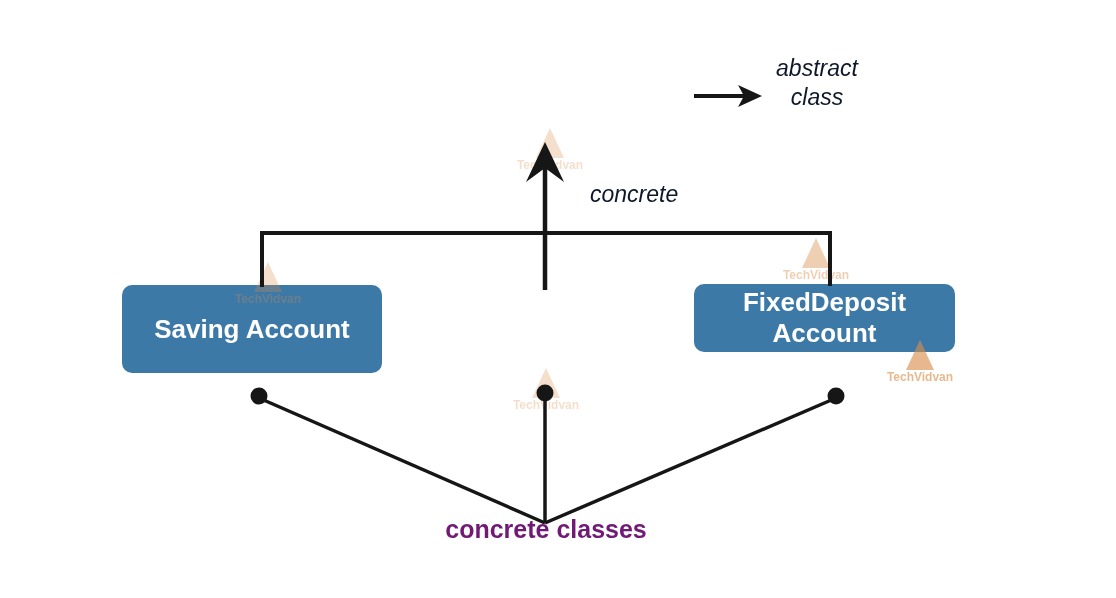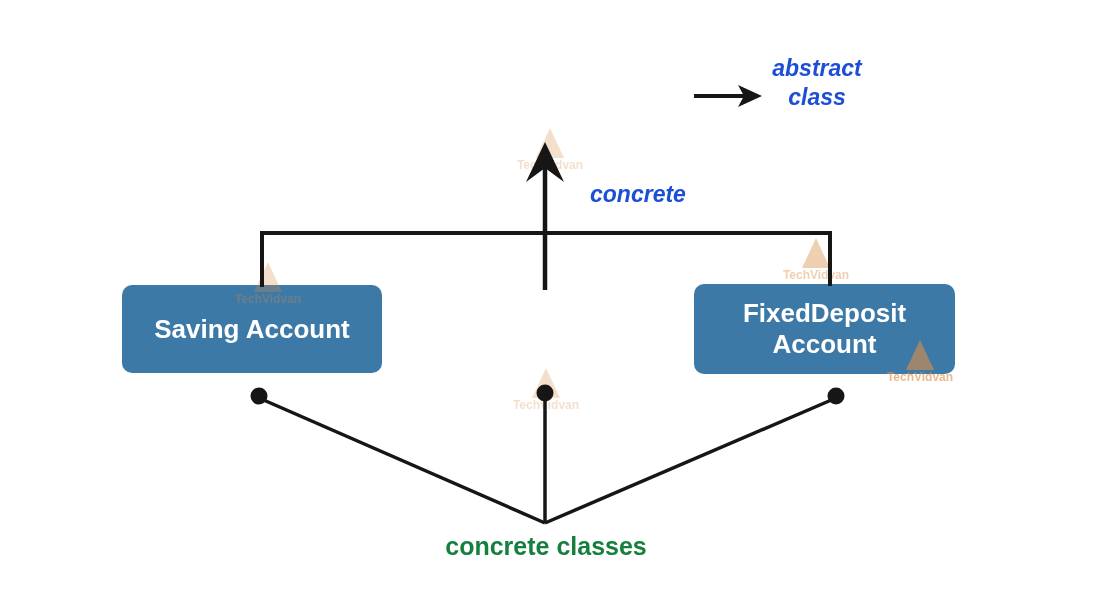--- a/index.html
+++ b/index.html
@@ -23,33 +23,33 @@
     border-radius:10px;
     display:flex;align-items:center;justify-content:center;
     text-align:center;
     font-weight:700;
     z-index:1;
     line-height:1.18;
   }
   .box-bank{left:405px;top:52px;width:282px;height:86px;font-size:30px;}
   .box-saving{left:122px;top:285px;width:260px;height:88px;font-size:26px;text-align:center;}
   .box-current{left:417px;top:286px;width:255px;height:86px;font-size:26px;}
-  .box-fixed{left:694px;top:284px;width:261px;height:90px;font-size:26px;padding:4px 16px;box-sizing:border-box;}
+  .box-fixed{left:694px;top:284px;width:261px;height:68px;font-size:26px;padding:4px 16px;box-sizing:border-box;}
   .annotation{
     position:absolute;
     font-style:italic;
-    font-weight:700;
-    color:#1d4ed8;
+    font-weight:400;
+    color:#0f172a;
     z-index:4;
   }
   .abstract-note{left:758px;top:54px;width:118px;text-align:center;font-size:23px;line-height:29px;}
   .extends-note{left:590px;top:181px;font-size:23px;}
   .footer-note{
-    position:absolute;left:0;top:532px;width:1092px;
-    text-align:center;font-weight:700;font-size:25px;color:#15803d;z-index:4;
+    position:absolute;left:0;top:515px;width:1092px;
+    text-align:center;font-weight:700;font-size:25px;color:#701a75;z-index:4;
   }
   svg.wires{position:absolute;left:0;top:0;z-index:3;color:var(--line);}
   .wm{
     position:absolute;
     display:flex;flex-direction:column;align-items:center;
     z-index:2;
     color:var(--watermark);
     font-size:12px;font-weight:700;
     pointer-events:none;
   }

